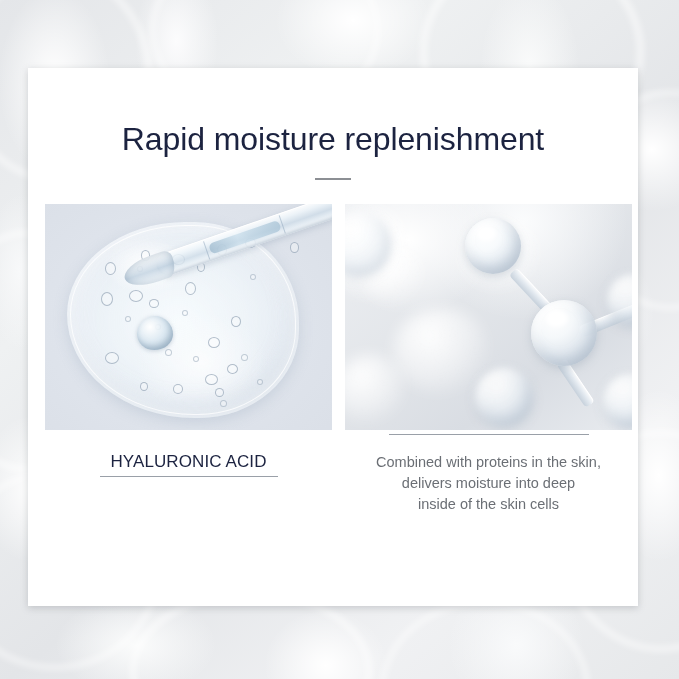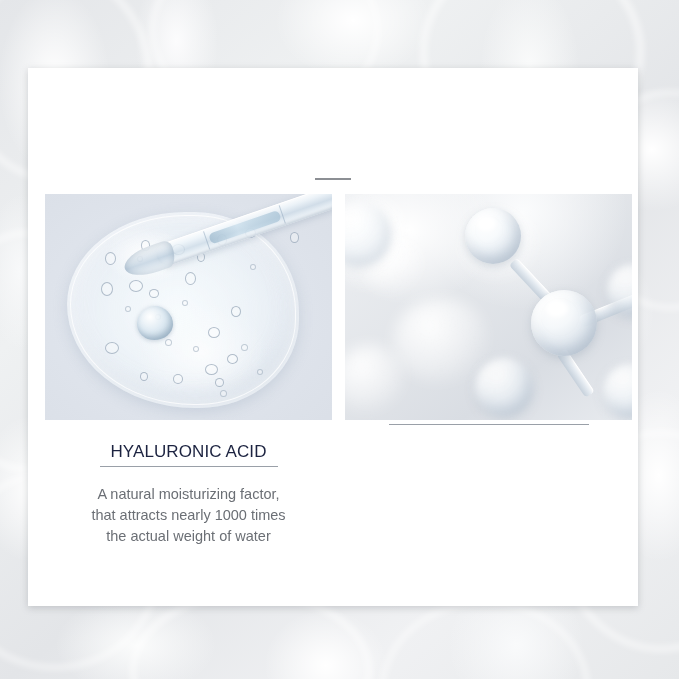--- a/index.html
+++ b/index.html
@@ -80,21 +80,21 @@
     width: 36px;
     height: 2px;
     margin-left: -18px;
     background: #8c8f94;
   }
 
   
   .columns {
     position: absolute;
     left: 17px;
-    top: 126px;
+    top: 136px;
     width: 587px;
     display: flex;
     justify-content: space-between;
   }
   .column {
     width: 287px;
   }
 
   
   .panel {
@@ -294,20 +294,21 @@
     <div class="ripple" style="left:580px; top:90px; width:170px; height:210px; border-width:5px;"></div>
     <div class="ripple" style="left:-60px; top:230px; width:160px; height:230px; border-width:6px;"></div>
     <div class="ripple" style="left:-50px; top:470px; width:200px; height:190px; border-width:5px;"></div>
     <div class="ripple" style="left:130px; top:590px; width:230px; height:150px; border-width:6px;"></div>
     <div class="ripple" style="left:380px; top:600px; width:200px; height:170px; border-width:5px;"></div>
     <div class="ripple" style="left:560px; top:430px; width:190px; height:210px; border-width:6px;"></div>
   </div>
 
   <div class="card">
 
+    <div class="title">Rapid moisture replenishment</div>
     <div class="title-rule"></div>
 
     <div class="columns">
 
       <div class="column">
 
         <div class="panel panel-gel">
           <div class="gel-blob"></div>
 
           <div class="bubble" style="left:60px; top:58px; width:9px; height:11px;"></div>
@@ -345,23 +346,20 @@
           <div class="pipette">
             <div class="pipette-tip"></div>
             <div class="pipette-liquid"></div>
             <div class="pipette-seam" style="left:52px;"></div>
             <div class="pipette-seam" style="left:132px;"></div>
           </div>
         </div>
 
         <div class="ingredient-name">HYALURONIC ACID</div>
         <div class="name-rule"></div>
-        <div class="ingredient-desc">A natural moisturizing factor,
-that attracts nearly 1000 times
-the actual weight of water</div>
       </div>
 
       <div class="column">
 
         <div class="panel panel-mol">
           <div class="mol-haze" style="left:-22px; top:4px; width:92px; height:92px;"></div>
           <div class="mol-haze" style="left:18px; top:40px; width:60px; height:60px;"></div>
           <div class="mol-haze" style="left:48px; top:104px; width:96px; height:86px;"></div>
           <div class="mol-haze" style="left:-10px; top:150px; width:70px; height:70px;"></div>
           <div class="mol-haze" style="left:116px; top:16px; width:80px; height:70px;"></div>
@@ -372,17 +370,20 @@
 
           <div class="atom" style="left:120px; top:14px; width:56px; height:56px;"></div>
           <div class="atom" style="left:186px; top:96px; width:66px; height:66px;"></div>
           <div class="atom blurred" style="left:130px; top:164px; width:58px; height:58px;"></div>
           <div class="atom blurred" style="left:262px; top:70px; width:52px; height:52px;"></div>
           <div class="atom blurred" style="left:258px; top:170px; width:54px; height:54px;"></div>
           <div class="atom blurred" style="left:-18px; top:8px; width:64px; height:64px; opacity:0.55;"></div>
         </div>
 
         <div class="name-rule wide"></div>
+        <div class="ingredient-desc">Combined with proteins in the skin,
+delivers moisture into deep
+inside of the skin cells</div>
       </div>
 
     </div>
   </div>
 </div>
 
 </body></html>

